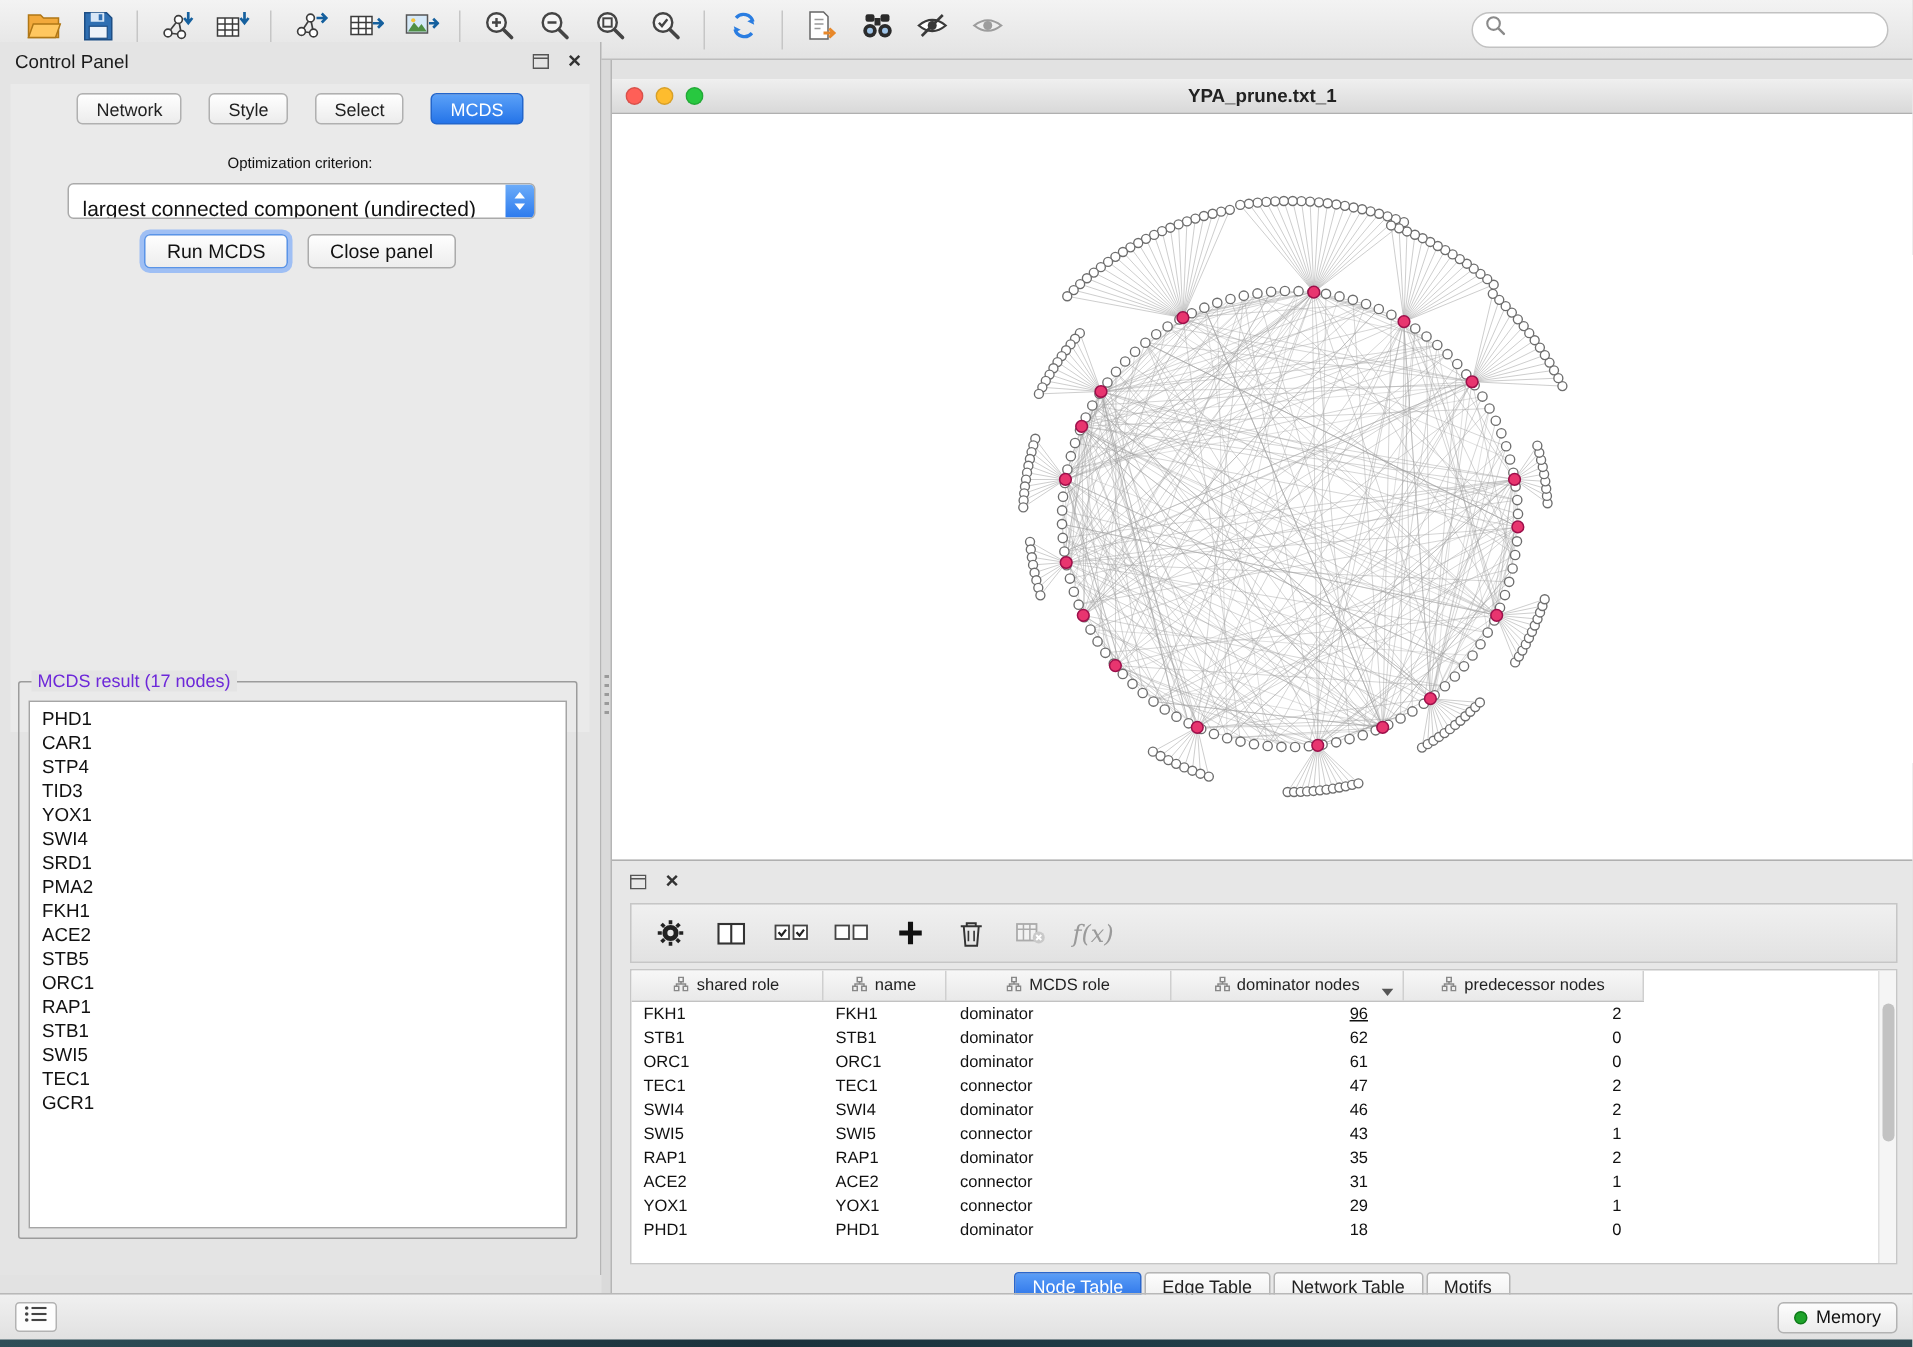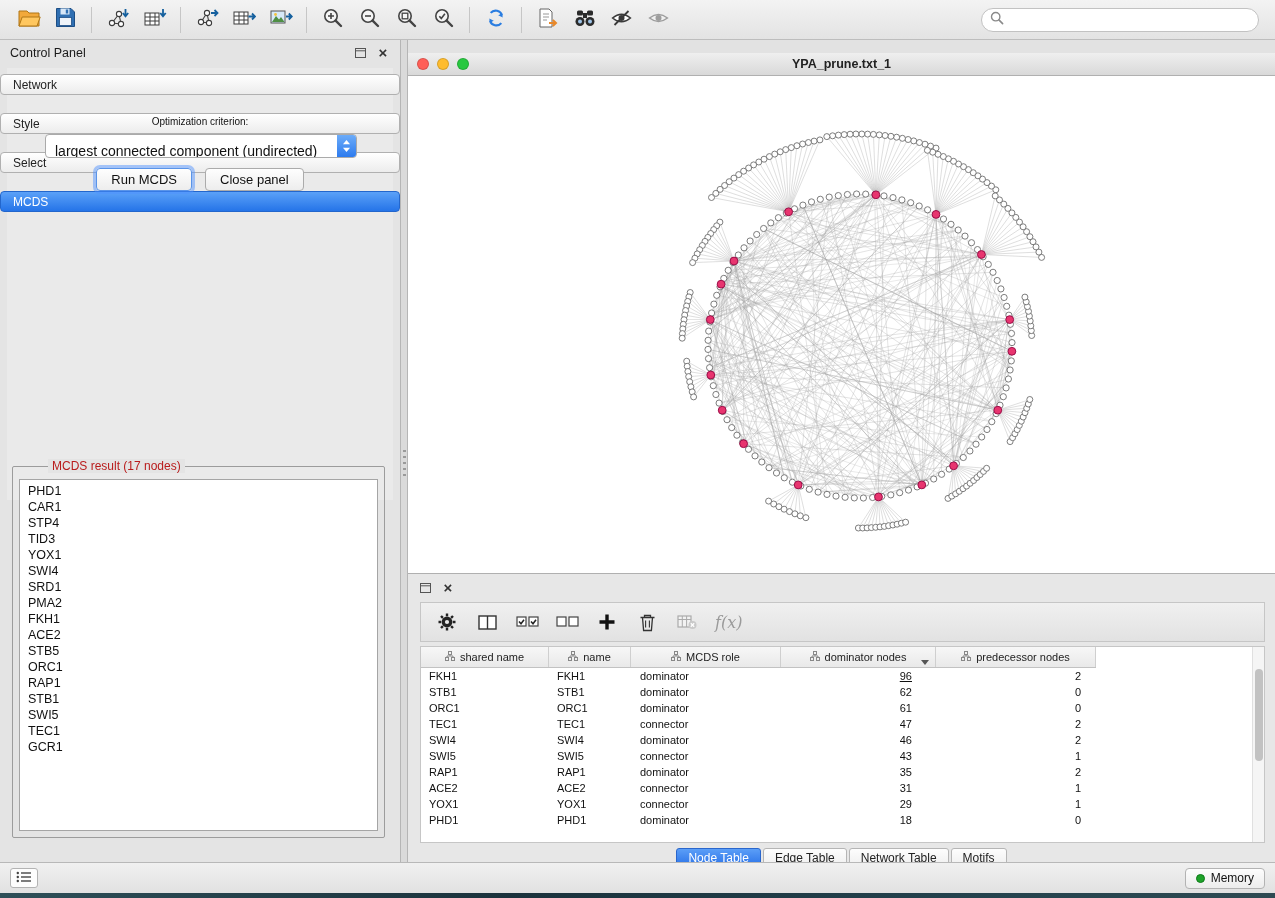--- a/index.html
+++ b/index.html
@@ -11,44 +11,44 @@
   .toolbar { position:absolute; top:0; left:0; right:0; height:40px;
     background:linear-gradient(#f3f3f3,#e3e3e3); border-bottom:1px solid #bdbdbd;
     display:flex; align-items:center; padding:0 10px; }
   .tb-btn { width:37px; height:32px; display:flex; align-items:center; justify-content:center; border-radius:4px; }
   .tb-sep { width:1px; height:26px; background:#c6c6c6; margin:0 7px; }
   .tb-search { margin-left:auto; margin-right:6px; width:278px; height:24px; background:#fff;
     border:1px solid #c2c2c2; border-radius:12px; display:flex; align-items:center; padding:0 8px; gap:5px; }
   .tb-search input { border:none; outline:none; flex:1; font-size:12px; font-family:"Liberation Sans",sans-serif; background:transparent; }
 
   
-  .control-panel { position:absolute; top:40px; left:0; width:401px; height:822px;
+  .control-panel { position:absolute; top:28px; left:0; width:401px; height:822px;
     background:#e4e4e4; border-right:1px solid #b5b5b5; }
   .cp-header { height:26px; display:flex; align-items:center; padding:0 10px; font-size:12.5px; color:#1a1a1a; gap:9px; }
   .panel-title { flex:1; }
   .panel-icon { display:flex; align-items:center; justify-content:center; width:14px; height:14px; color:#444; }
   .panel-close { font-size:15px; font-weight:bold; color:#333; line-height:12px; }
   .cp-card { position:absolute; left:7px; right:7px; top:28px; height:432px; background:#eaeaea; }
-  .cp-tabs { position:absolute; top:34px; left:0; right:0; display:flex; justify-content:center; gap:18px;flex-direction:column; }
+  .cp-tabs { position:absolute; top:34px; left:0; right:0; display:flex; justify-content:center; gap:18px; }
   .cp-tab { height:21px; padding:0 12px; font-size:12px; display:flex; align-items:center;
     background:linear-gradient(#ffffff,#ececec); border:1px solid #b0b0b0; border-radius:4px; color:#222; }
   .cp-tab.active { background:linear-gradient(#5ba1f8,#2574e8); border-color:#2366cc; color:#fff; }
   .opt-label { position:absolute; top:76px; left:0; right:0; text-align:center; font-size:10px; color:#111; }
   .dropdown { position:absolute; top:94px; left:45px; width:312px; height:24px; background:#fff;
     border:1px solid #aaa; border-radius:4px; display:flex; align-items:stretch; overflow:hidden; }
   .dd-text { flex:1; font-size:14px; padding:8px 0 0 9px; white-space:nowrap; color:#111; }
   .dd-arrows { width:19px; background:linear-gradient(#6cacf9,#2d7bee); display:flex; flex-direction:column;
     align-items:center; justify-content:center; gap:2px; }
   .cp-buttons { position:absolute; top:128px; left:0; right:0; display:flex; justify-content:center; gap:13px; }
   .btn { height:23px; padding:0 14px; font-size:13px; background:linear-gradient(#fefefe,#ededed);
     border:1px solid #ababab; border-radius:4px; color:#111; display:flex; align-items:center; }
   .btn.focus-ring { box-shadow:0 0 0 3px rgba(77,144,254,.48); border-color:#5a94e8; }
   .mcds-group { position:absolute; left:12px; right:15px; top:426px; bottom:24px;
     border:1px solid #9c9c9c; border-radius:2px; }
-  .mcds-legend { position:absolute; top:-8px; left:8px; background:#e4e4e4; padding:0 4px; font-size:12px; color:#b91c1c;margin-left:27px; }
+  .mcds-legend { position:absolute; top:-8px; left:8px; background:#e4e4e4; padding:0 4px; font-size:12px; color:#6d28d9; }
   .mcds-list { position:absolute; left:6px; right:6px; top:12px; bottom:6px; background:#fff;
     border:1px solid #a5a5a5; overflow:hidden; padding:3px 0; }
   .mcds-item { font-size:12.5px; line-height:16px; padding-left:8px; color:#111; }
 
   .splitter-v { position:absolute; top:40px; left:401px; width:7px; height:822px;
     background:#dadada; border-right:1px solid #b5b5b5; }
   .splitter-dots { position:absolute; top:410px; left:2px; width:3px; height:26px;
     background:repeating-linear-gradient(#9a9a9a 0 2px, transparent 2px 6px); }
 
   
@@ -1170,21 +1170,21 @@
       </div>
       <div class="tp-table">
         <div class="thead" id="table-head">
             <div class="th" style="width: 128px;">
               <span><svg width="10" height="10" viewBox="0 0 10 10">
                   <rect x="3.5" y="0.5" width="3" height="3" fill="none" stroke="#888"></rect>
                   <rect x="0.5" y="6.5" width="3" height="3" fill="none" stroke="#888"></rect>
                   <rect x="6.5" y="6.5" width="3" height="3" fill="none" stroke="#888"></rect>
                   <path d="M5 3.5 V5 M2 6.5 V5 H8 V6.5" fill="none" stroke="#888"></path>
                 </svg></span>
-              <span>shared name</span>
+              <span>shared role</span>
             </div>
             <div class="th" style="width: 82px;">
               <span><svg width="10" height="10" viewBox="0 0 10 10">
                   <rect x="3.5" y="0.5" width="3" height="3" fill="none" stroke="#888"></rect>
                   <rect x="0.5" y="6.5" width="3" height="3" fill="none" stroke="#888"></rect>
                   <rect x="6.5" y="6.5" width="3" height="3" fill="none" stroke="#888"></rect>
                   <path d="M5 3.5 V5 M2 6.5 V5 H8 V6.5" fill="none" stroke="#888"></path>
                 </svg></span>
               <span>name</span>
             </div>

